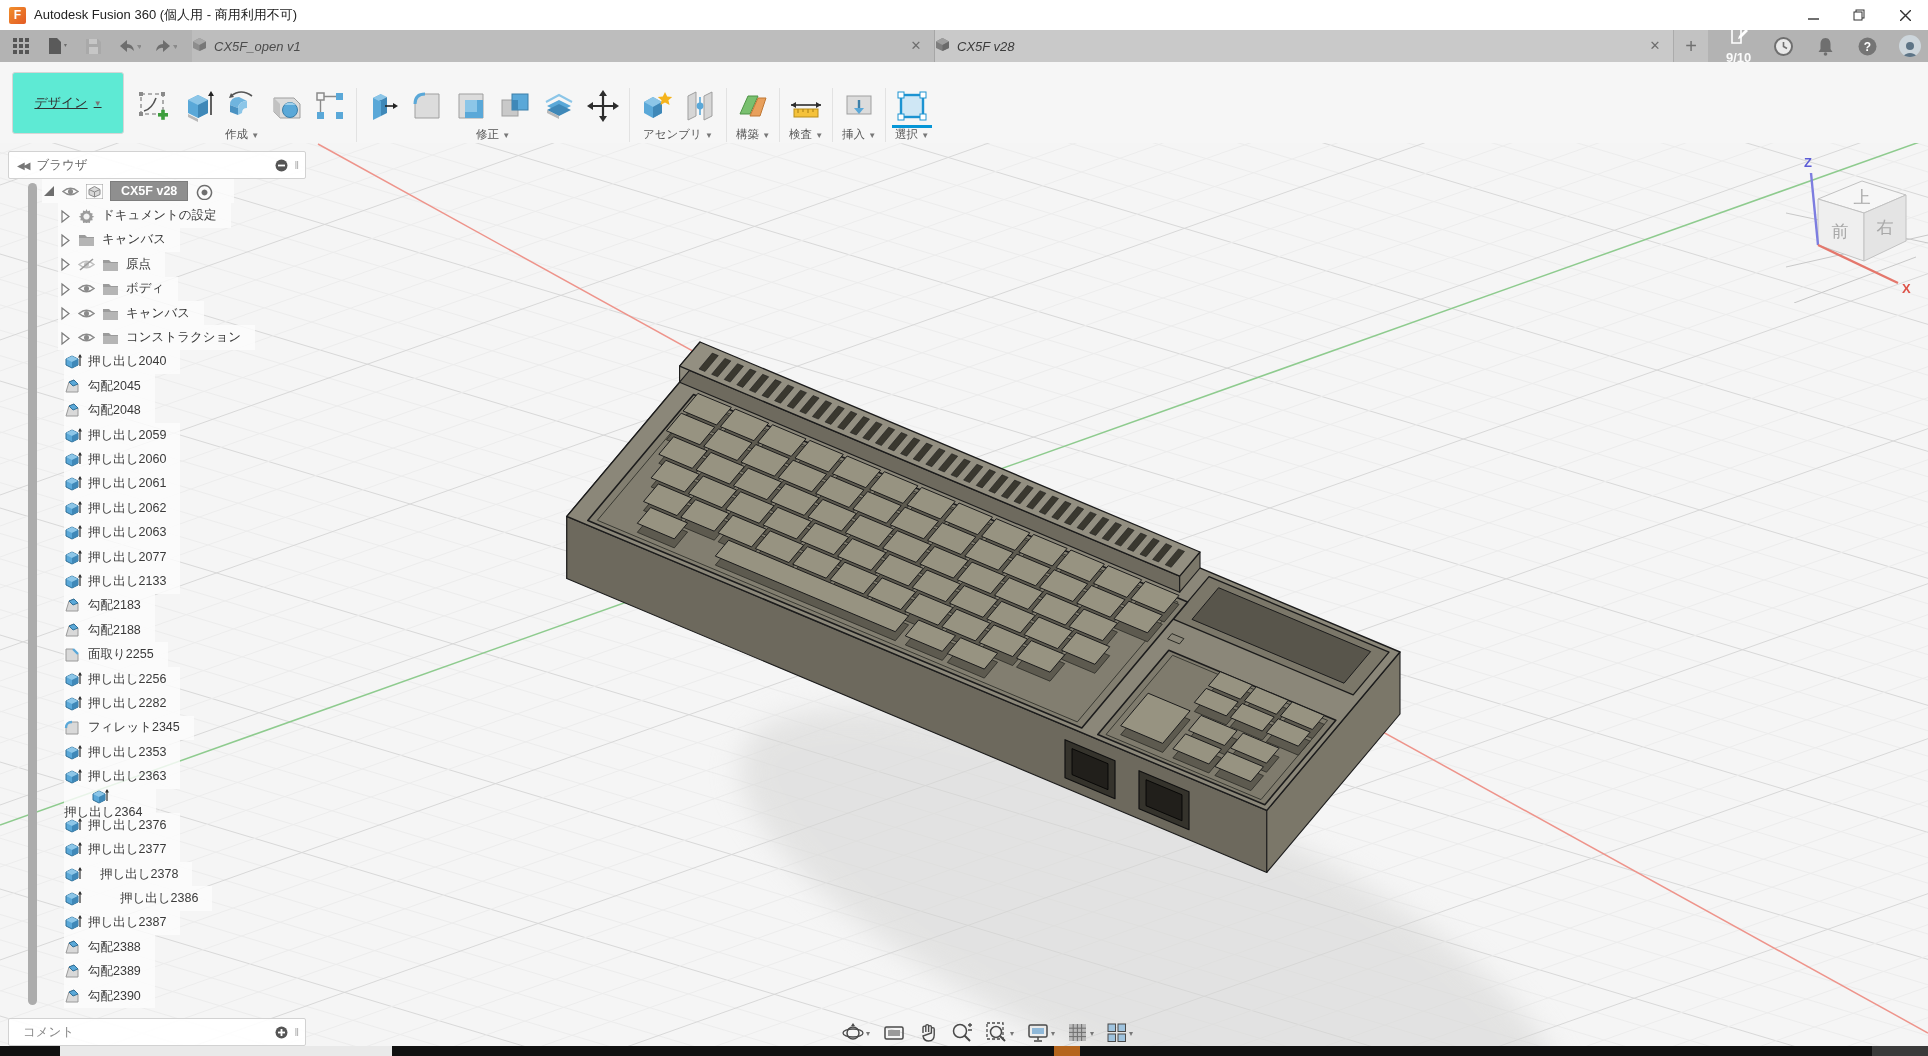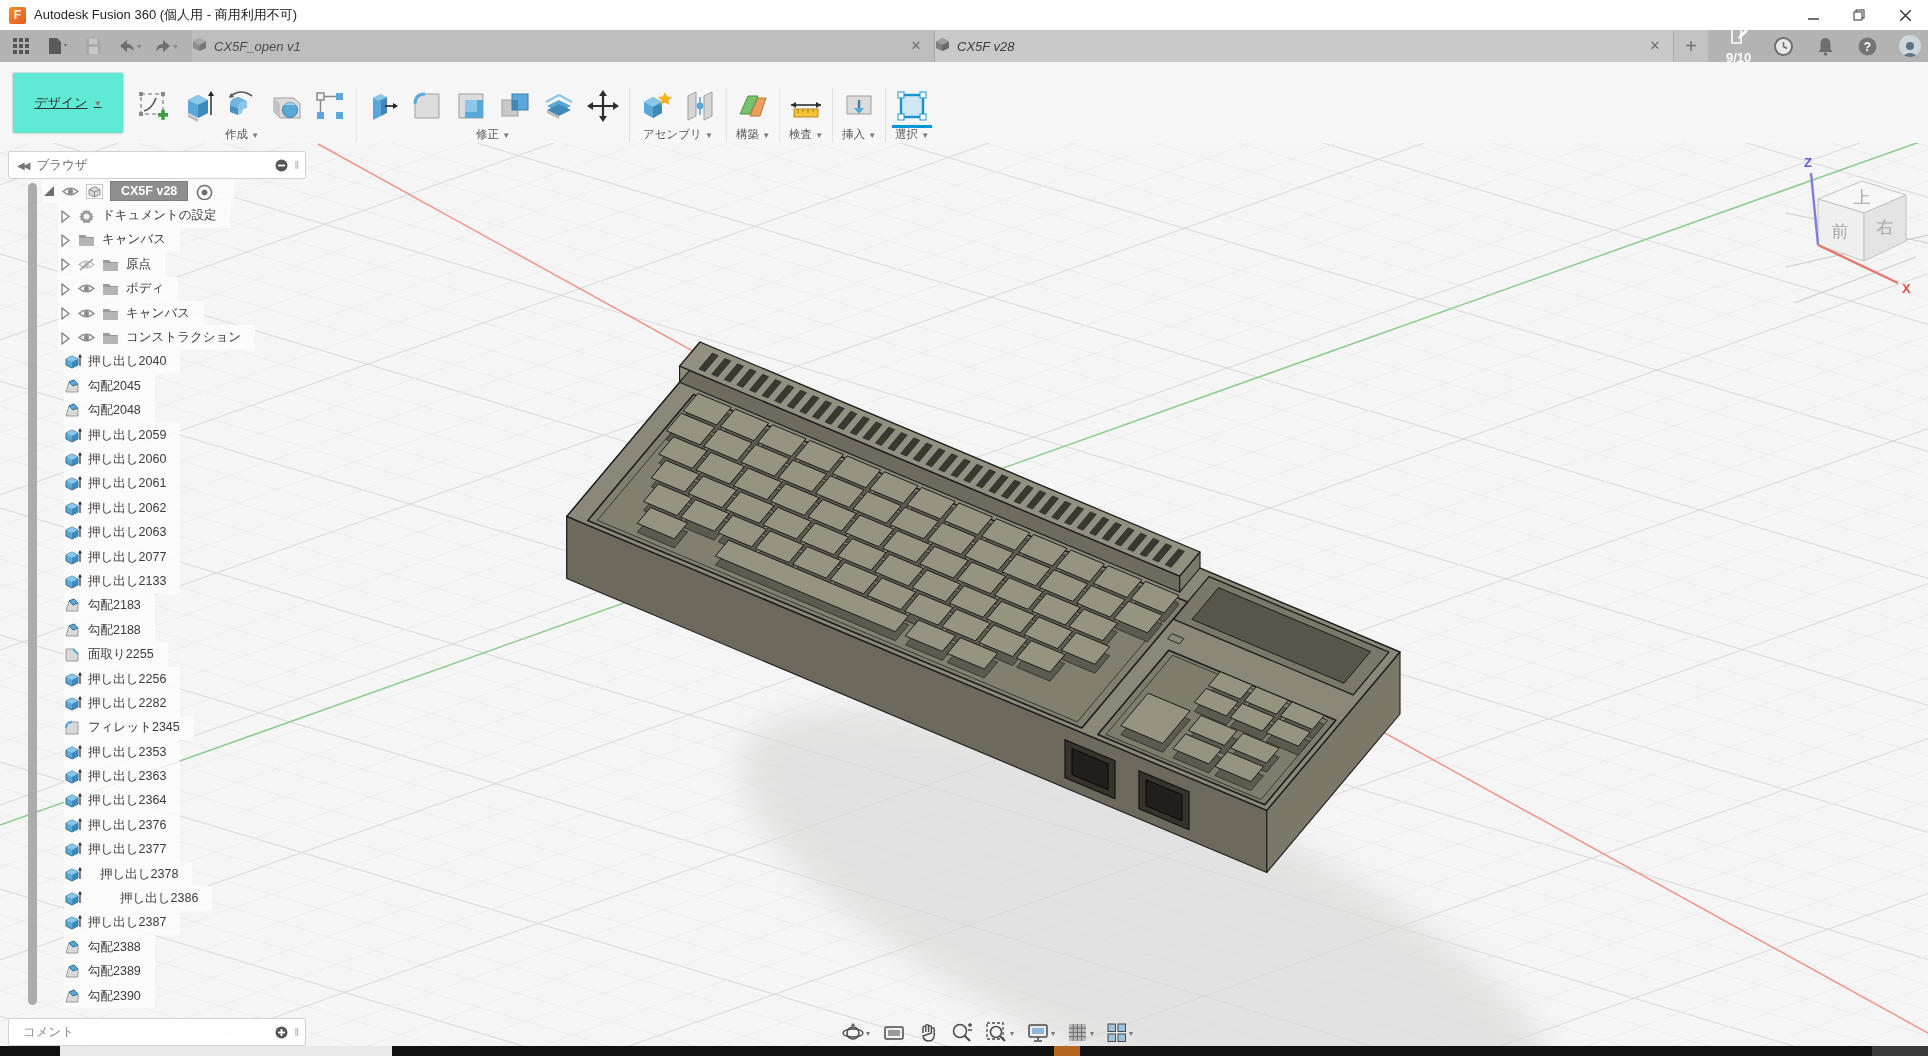--- a/index.html
+++ b/index.html
@@ -1005,21 +1005,21 @@
       <div class="brow feat-row" style="margin-left: 22px;">
         <span class="ic"><svg width="18" height="15">
             <path d="M2 5 L8 2 L14 5 L14 11 L8 14 L2 11 Z" fill="#5aa8d8" stroke="#2f6e96" stroke-width="1"></path>
             <path d="M2 5 L8 8 L14 5 L8 2 Z" fill="#8cc6e8"></path>
             <path d="M8 8 L8 14 L14 11 L14 5 Z" fill="#3f88b8"></path>
             <path d="M16 1 V 12" fill="none" stroke="#333" stroke-width="1.2"></path>
             <path d="M16 0 l-2 3.5 h4 z" fill="#333"></path>
           </svg></span>
         <span>押し出し2363</span>
       </div>
-      <div class="brow feat-row" style="margin-left: 22px;">
+      <div class="brow feat-row" style="margin-left: 22px; flex-direction: column;">
         <span class="ic"><svg width="18" height="15">
             <path d="M2 5 L8 2 L14 5 L14 11 L8 14 L2 11 Z" fill="#5aa8d8" stroke="#2f6e96" stroke-width="1"></path>
             <path d="M2 5 L8 8 L14 5 L8 2 Z" fill="#8cc6e8"></path>
             <path d="M8 8 L8 14 L14 11 L14 5 Z" fill="#3f88b8"></path>
             <path d="M16 1 V 12" fill="none" stroke="#333" stroke-width="1.2"></path>
             <path d="M16 0 l-2 3.5 h4 z" fill="#333"></path>
           </svg></span>
         <span>押し出し2364</span>
       </div>
       <div class="brow feat-row" style="margin-left: 22px;">

